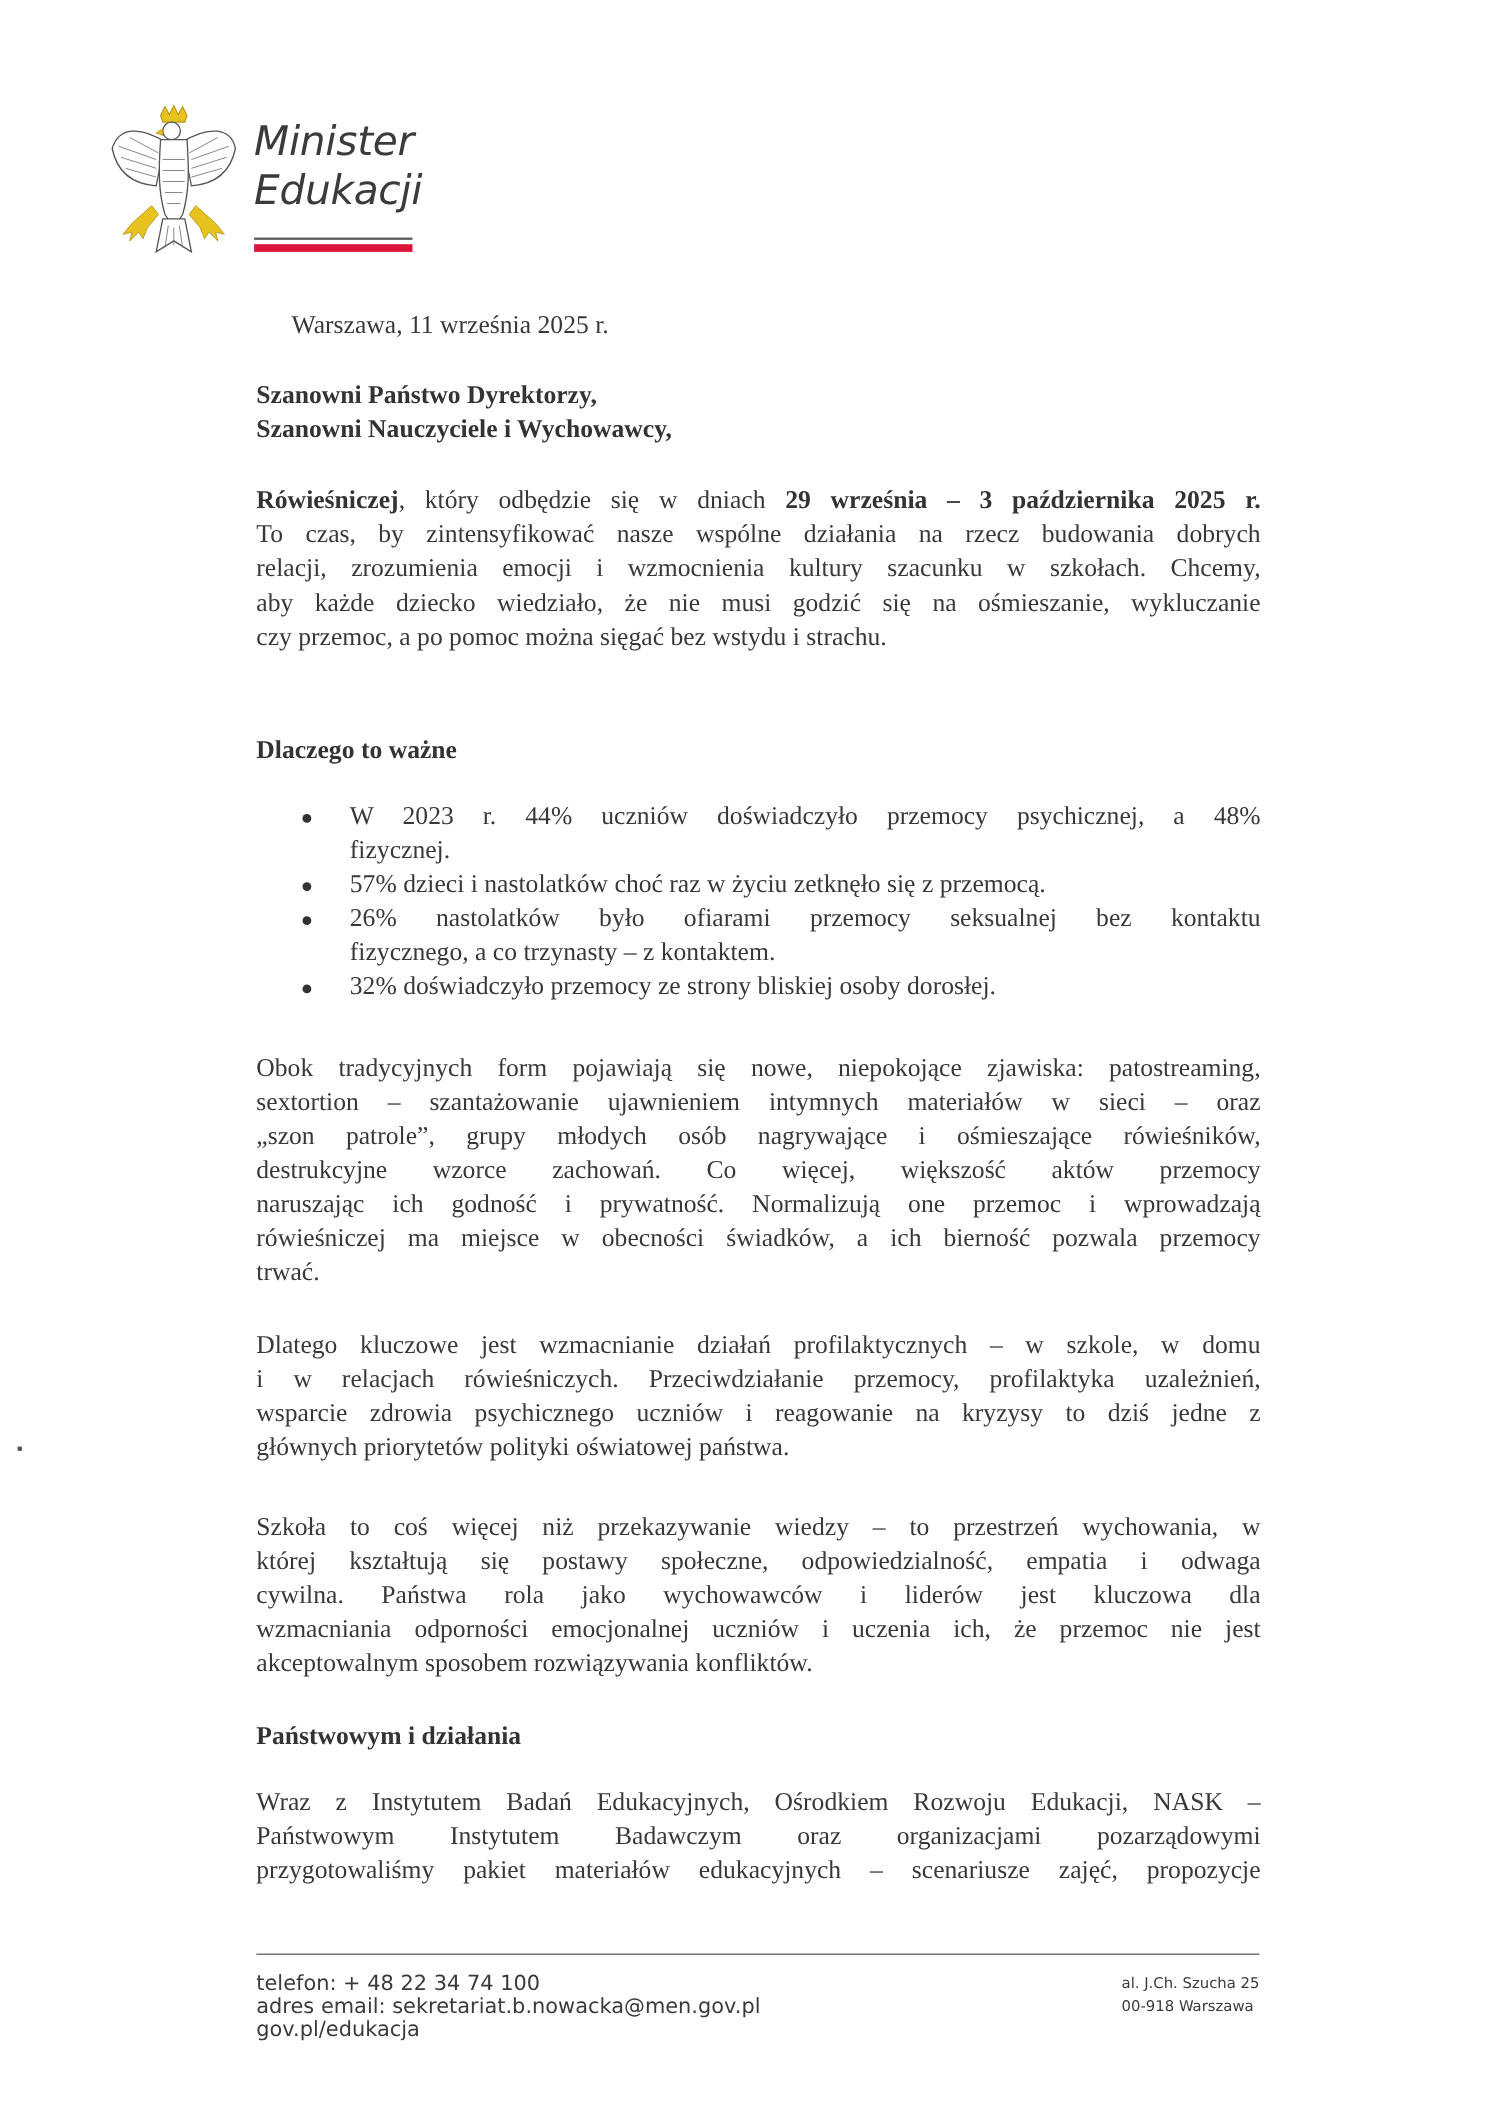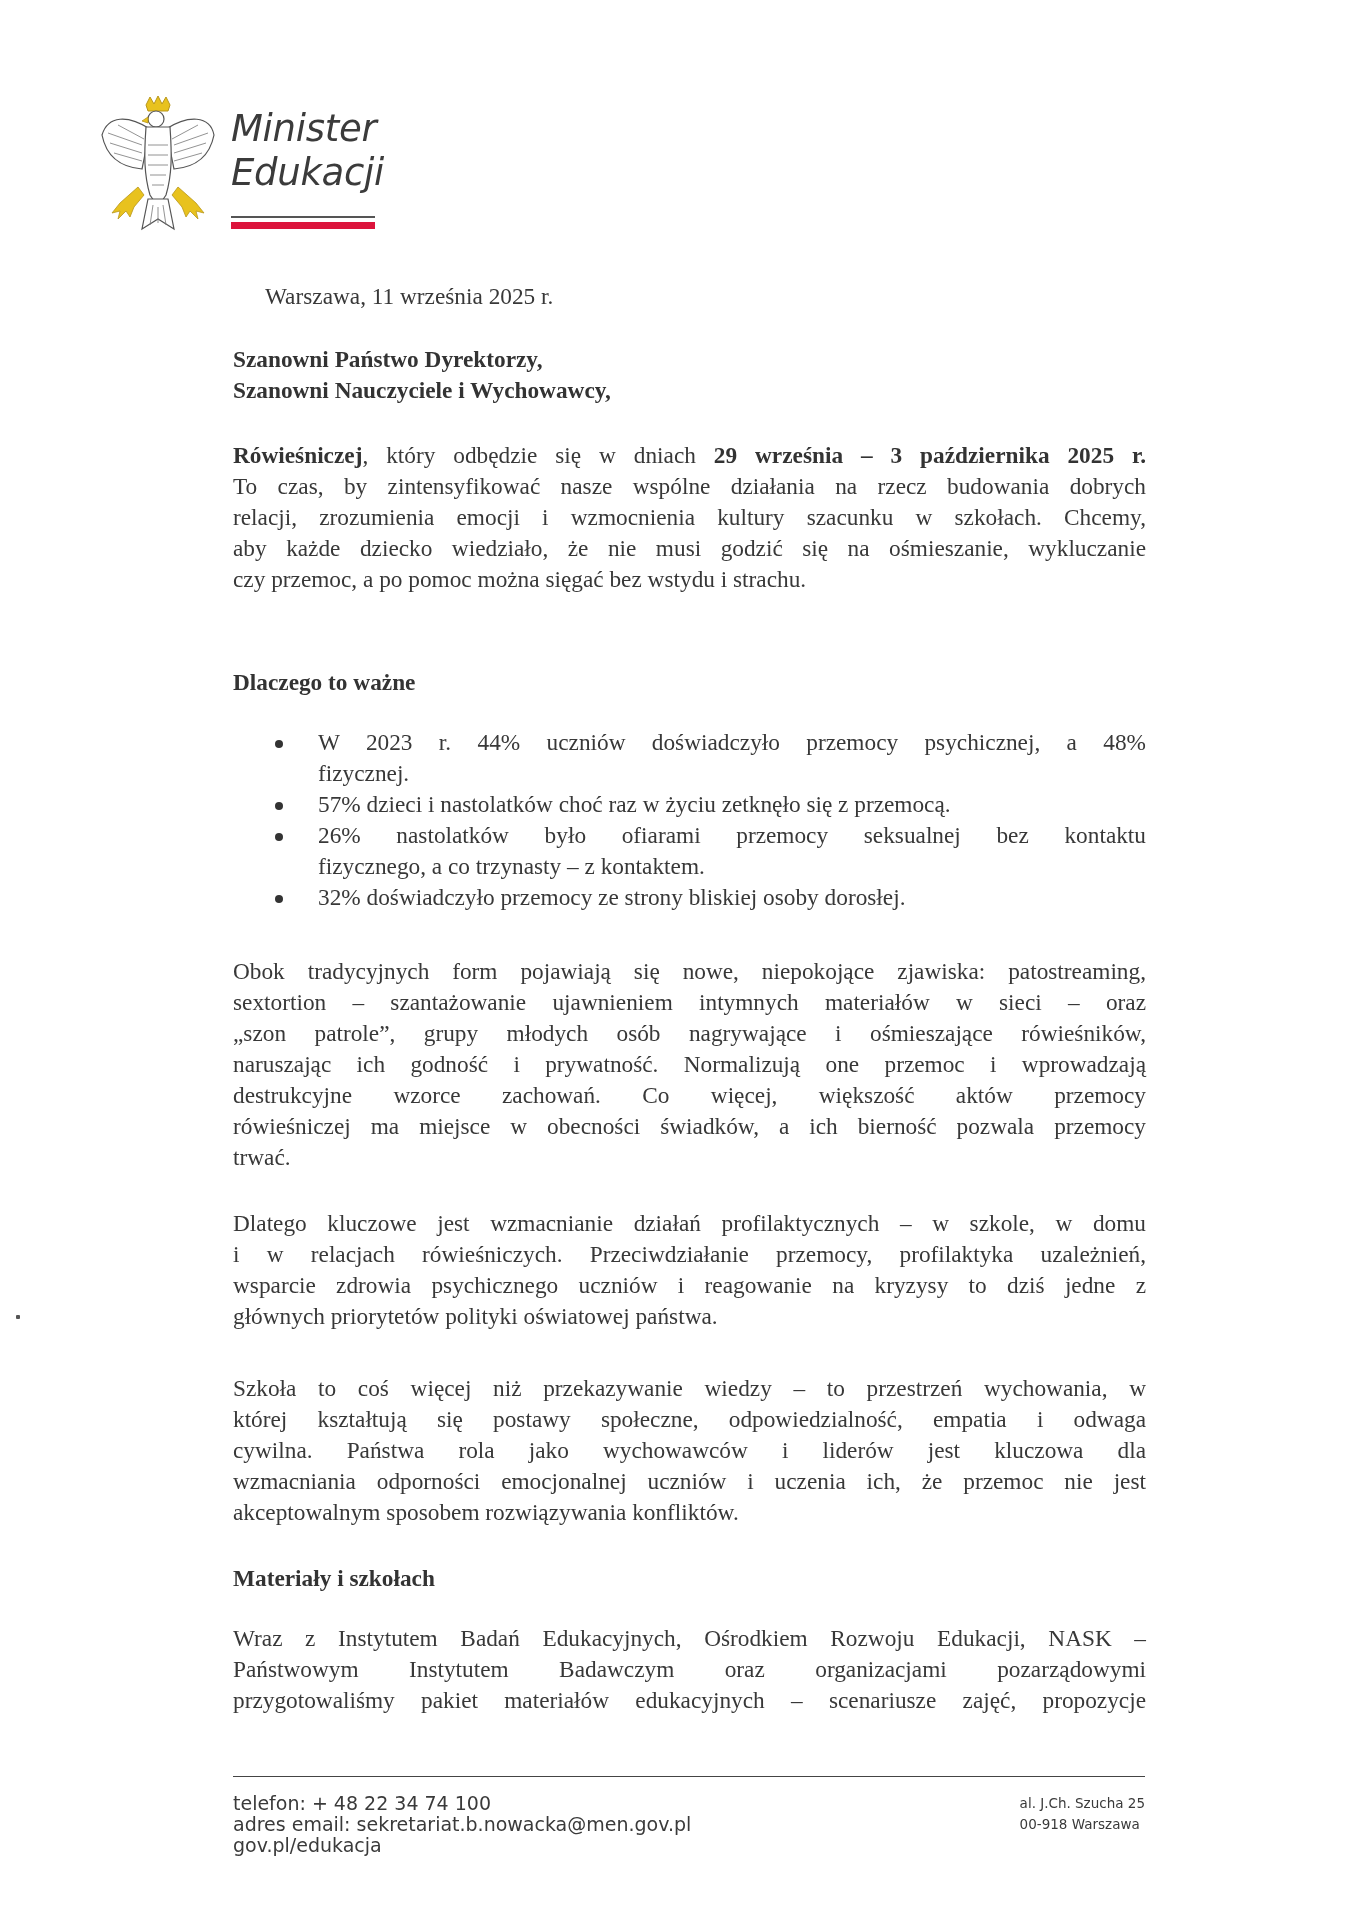--- a/index.html
+++ b/index.html
@@ -122,42 +122,42 @@
     <li>
       <span class="dot"></span>
       <span class="line">32% doświadczyło przemocy ze strony bliskiej osoby dorosłej.</span>
     </li>
   </ul>
 
   <div class="txt p2">
     <span class="jl">Obok tradycyjnych form pojawiają się nowe, niepokojące zjawiska: patostreaming,</span>
     <span class="jl">sextortion – szantażowanie ujawnieniem intymnych materiałów w sieci – oraz</span>
     <span class="jl">„szon patrole”, grupy młodych osób nagrywające i ośmieszające rówieśników,</span>
+    <span class="jl">destrukcyjne wzorce zachowań. Co więcej, większość aktów przemocy</span>
     <span class="jl">naruszając ich godność i prywatność. Normalizują one przemoc i wprowadzają</span>
-    <span class="jl">destrukcyjne wzorce zachowań. Co więcej, większość aktów przemocy</span>
     <span class="jl">rówieśniczej ma miejsce w obecności świadków, a ich bierność pozwala przemocy</span>
     <span class="line">trwać.</span>
   </div>
 
   <div class="txt p3">
     <span class="jl">Dlatego kluczowe jest wzmacnianie działań profilaktycznych – w szkole, w domu</span>
     <span class="jl">i w relacjach rówieśniczych. Przeciwdziałanie przemocy, profilaktyka uzależnień,</span>
     <span class="jl">wsparcie zdrowia psychicznego uczniów i reagowanie na kryzysy to dziś jedne z</span>
     <span class="line">głównych priorytetów polityki oświatowej państwa.</span>
   </div>
 
   <div class="txt p4">
     <span class="jl">Szkoła to coś więcej niż przekazywanie wiedzy – to przestrzeń wychowania, w</span>
     <span class="jl">której kształtują się postawy społeczne, odpowiedzialność, empatia i odwaga</span>
     <span class="jl">cywilna. Państwa rola jako wychowawców i liderów jest kluczowa dla</span>
     <span class="jl">wzmacniania odporności emocjonalnej uczniów i uczenia ich, że przemoc nie jest</span>
     <span class="line">akceptowalnym sposobem rozwiązywania konfliktów.</span>
   </div>
 
-  <div class="txt h2 b">Materiały i szkołach</div>
+  <div class="txt h2 b">Państwowym i działania</div>
 
   <div class="txt p5">
     <span class="jl">Wraz z Instytutem Badań Edukacyjnych, Ośrodkiem Rozwoju Edukacji, NASK –</span>
     <span class="jl">Państwowym Instytutem Badawczym oraz organizacjami pozarządowymi</span>
     <span class="jl">przygotowaliśmy pakiet materiałów edukacyjnych – scenariusze zajęć, propozycje</span>
   </div>
 
   <div class="scan-dot"></div>
 
   <div class="footer-rule"></div>

